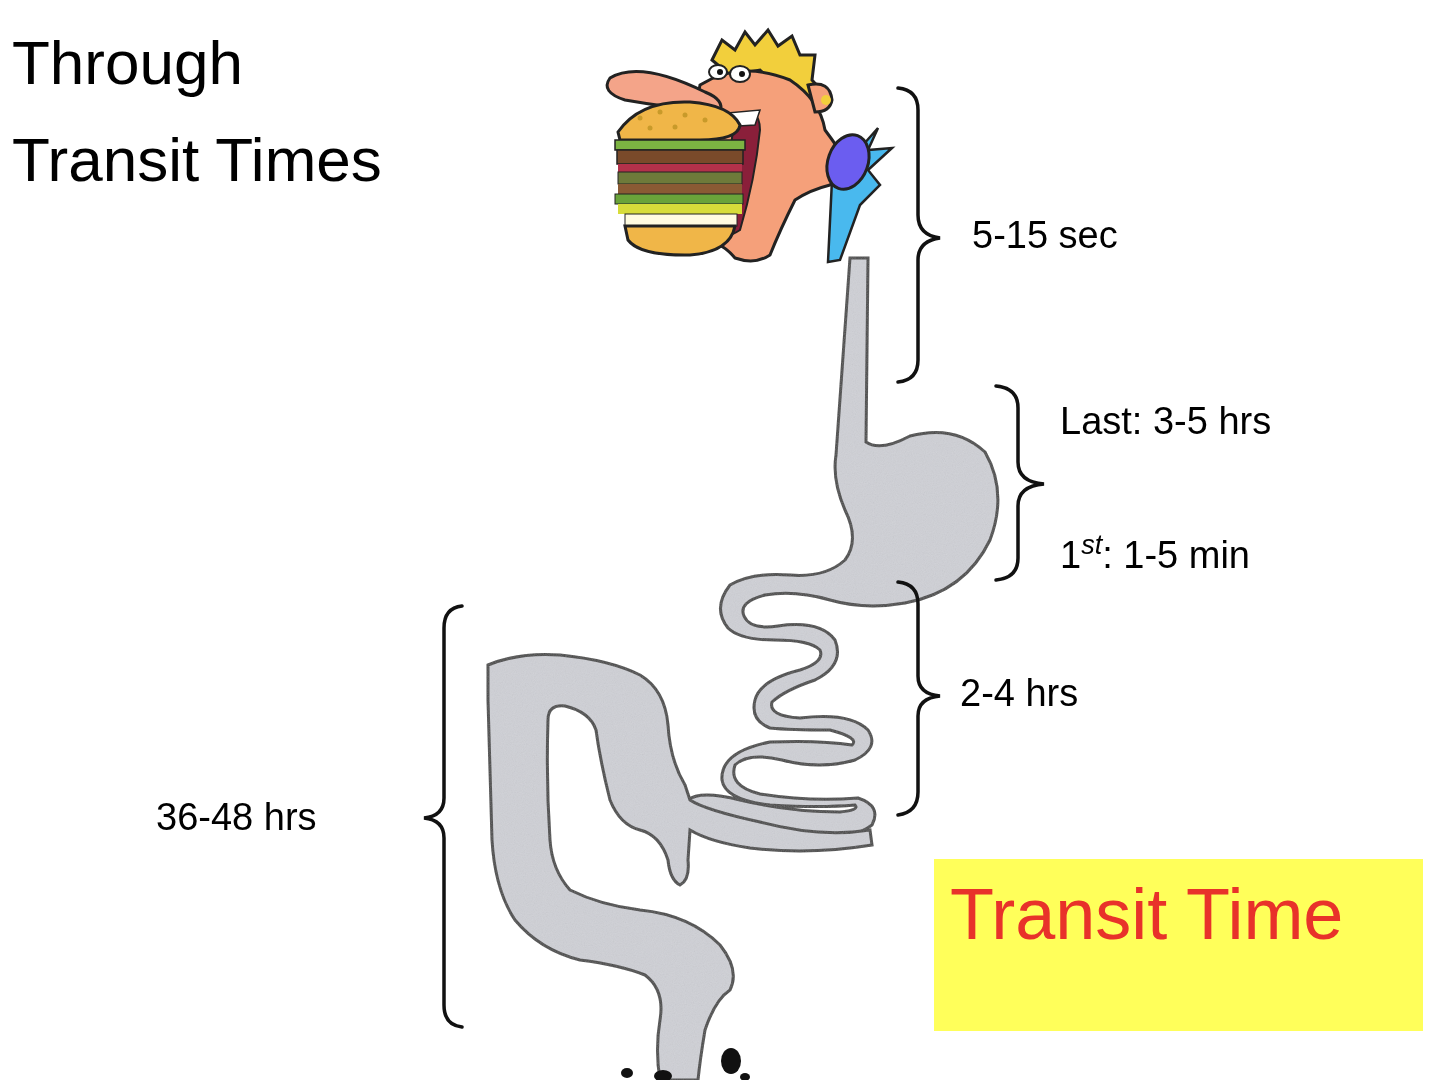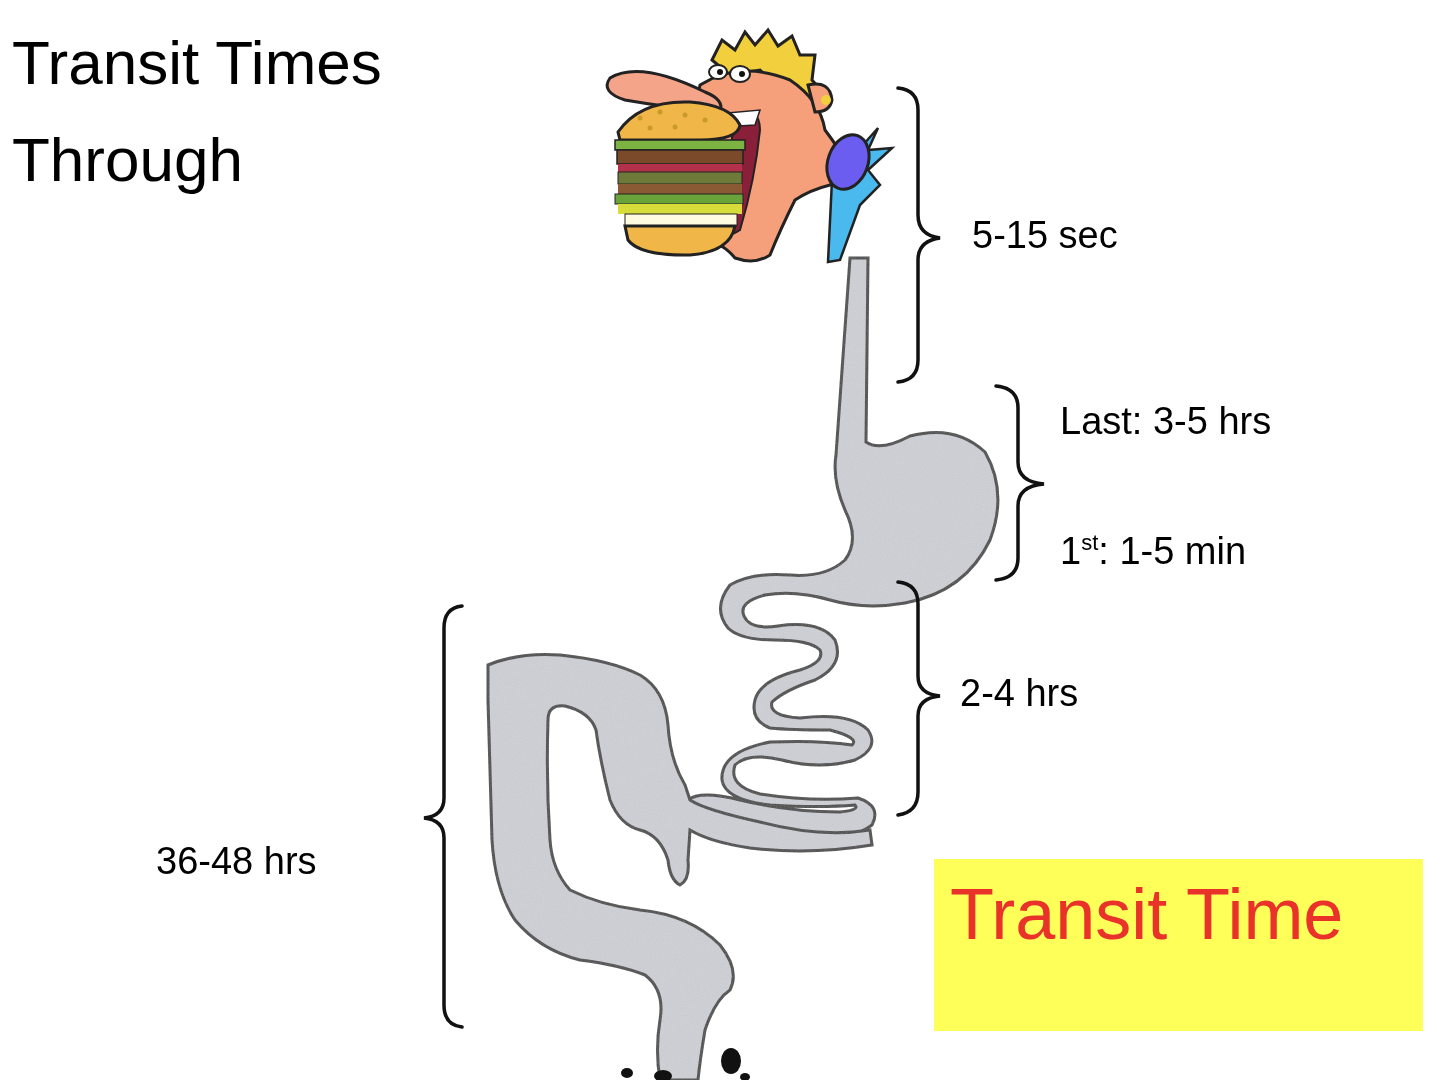--- a/index.html
+++ b/index.html
@@ -2,32 +2,32 @@
 <html><head>
 <meta charset="utf-8">
 <style>
   html, body { margin: 0; padding: 0; background: #ffffff; }
   body { width: 1440px; height: 1080px; position: relative; overflow: hidden;
          font-family: "Liberation Sans", "DejaVu Sans", sans-serif; color: #000; }
   .title { position: absolute; left: 12px; top: 14px; font-size: 62px; line-height: 97px;
            font-weight: 400; letter-spacing: 0px; }
   .title div { white-space: nowrap; }
   .label { position: absolute; font-size: 38px; white-space: nowrap; }
-  .label sup { font-size: 22px; vertical-align: 14px; }
+  .label sup { font-size: 27px; vertical-align: 14px; font-style: italic; }
   .art { position: absolute; left: 0; top: 0; }
   .callout { position: absolute; left: 934px; top: 859px; width: 489px; height: 172px;
              background: #ffff5a; }
   .callout .line { position: absolute; left: 16px; font-size: 72px; color: #e8322a; white-space: nowrap; }
 </style>
 </head>
 <body>
 
 <div class="title">
+  <div>Through</div>
   <div>Transit Times</div>
-  <div>Through</div>
 </div>
 
 <svg class="art" width="1440" height="1080" viewBox="0 0 1440 1080">
   <defs>
     <filter id="grain">
       <feTurbulence type="fractalNoise" baseFrequency="0.9" numOctaves="2" result="n"></feTurbulence>
       <feColorMatrix type="saturate" values="0" in="n" result="g"></feColorMatrix>
       <feComponentTransfer in="g" result="g2">
           <feFuncA type="linear" slope="0.18"></feFuncA>
         </feComponentTransfer>
@@ -133,17 +133,17 @@
     <path d="M898,582 Q918,584 918,604 L918,676 Q918,694 940,696 Q918,698 918,716 L918,792 Q918,812 898,815"></path>
 
     <path d="M462,606 Q444,608 444,628 L444,798 Q444,816 424,818 Q444,820 444,838 L444,1005 Q444,1025 462,1027"></path>
   </g>
 </svg>
 
 <div class="label" style="left:972px; top:214px;">5-15 sec</div>
 <div class="label" style="left:1060px; top:400px;">Last:  3-5 hrs</div>
 <div class="label" style="left:1060px; top:530px;"><span>1</span><sup>st</sup><span>:  1-5 min</span></div>
 <div class="label" style="left:960px; top:672px;">2-4 hrs</div>
-<div class="label" style="left:156px; top:796px;margin-top:44px;">36-48 hrs</div>
+<div class="label" style="left:156px; top:796px;">36-48 hrs</div>
 
 <div class="callout">
   <div class="line" style="top:14px;">Transit Time</div>
 </div>
 
 </body></html>

